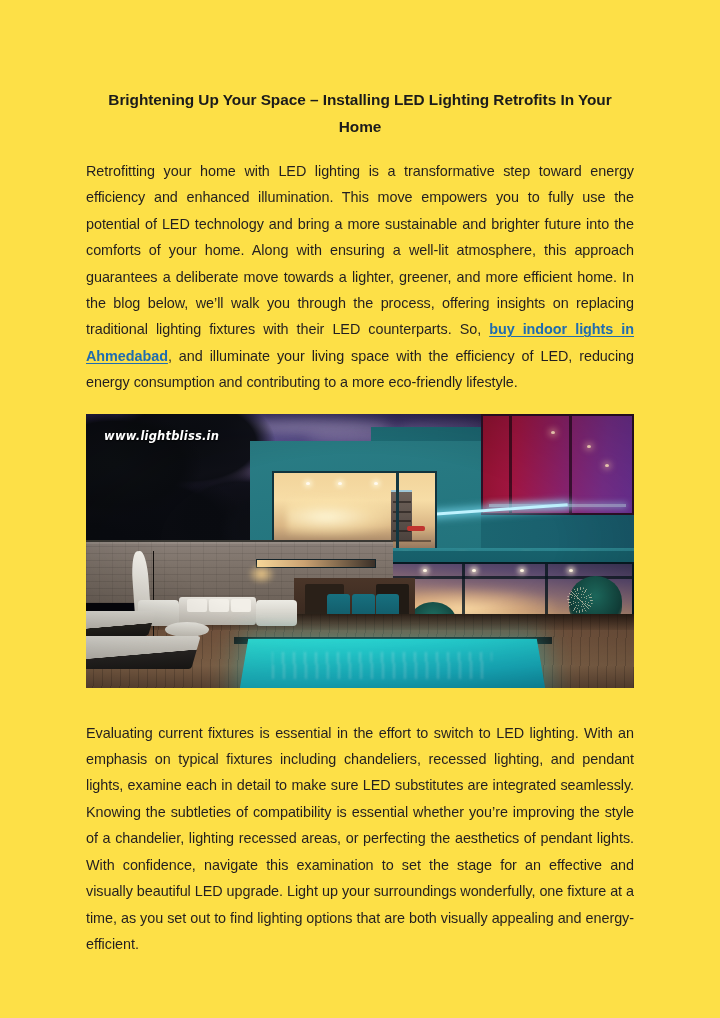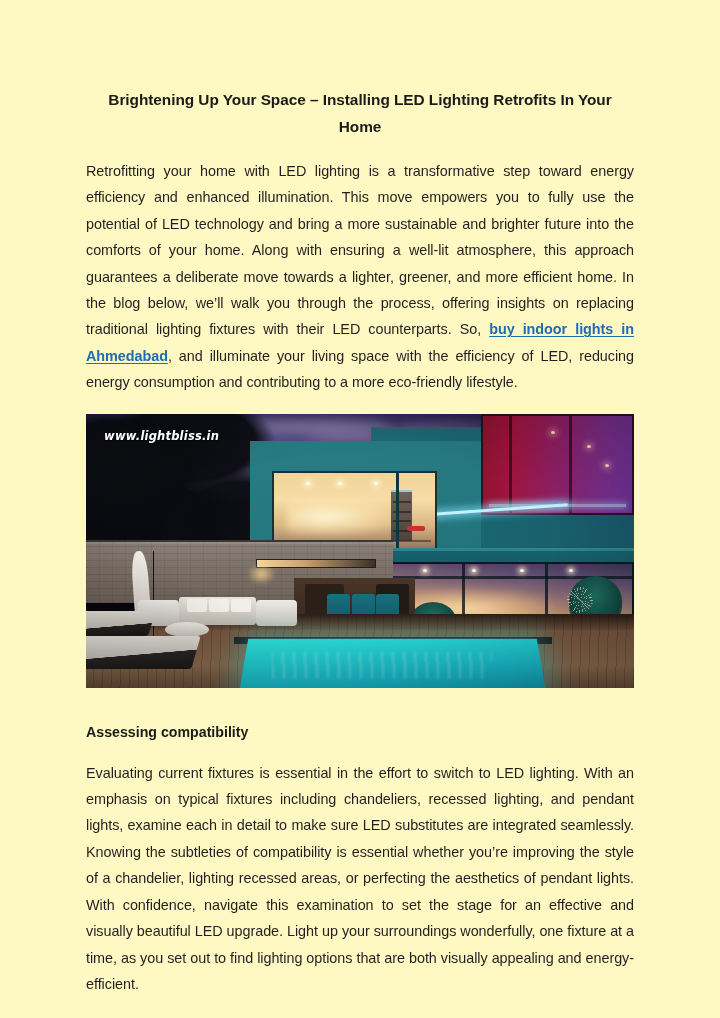--- a/index.html
+++ b/index.html
@@ -10,21 +10,21 @@
   body {
     width: 720px;
     height: 1018px;
     font-family: "Liberation Sans", sans-serif;
     -webkit-font-smoothing: antialiased;
   }
   .page {
     position: relative;
     width: 720px;
     height: 1018px;
-    background: #fef9c3;
+    background: #fde047;
     overflow: hidden;
   }
   .content {
     position: absolute;
     left: 86px;
     top: 0;
     width: 548px;
   }
 
   
@@ -623,19 +623,18 @@
         <div class="pool-edge"></div>
         <div class="pool"></div>
         <div class="pool-shimmer"></div>
 
         <div class="vignette"></div>
 
         <div class="watermark">www.lightbliss.in</div>
       </div>
     </figure>
 
-    <h2 class="sec-heading h-assessing">Assessing compatibility</h2>
 
 
     <p class="para">Evaluating current fixtures is essential in the effort to switch to LED lighting. With an emphasis on typical fixtures including chandeliers, recessed lighting, and pendant lights, examine each in detail to make sure LED substitutes are integrated seamlessly. Knowing the subtleties of compatibility is essential whether you’re improving the style of a chandelier, lighting recessed areas, or perfecting the aesthetics of pendant lights. With confidence, navigate this examination to set the stage for an effective and visually beautiful LED upgrade. Light up your surroundings wonderfully, one fixture at a time, as you set out to find lighting options that are both visually appealing and energy-efficient.</p>
 
   </div>
 </div>
 
 </body></html>

